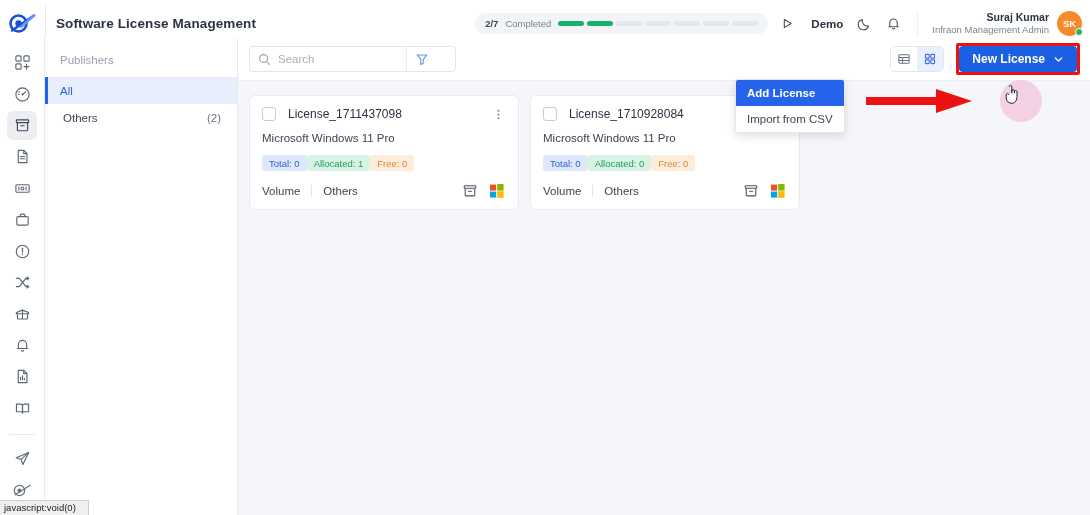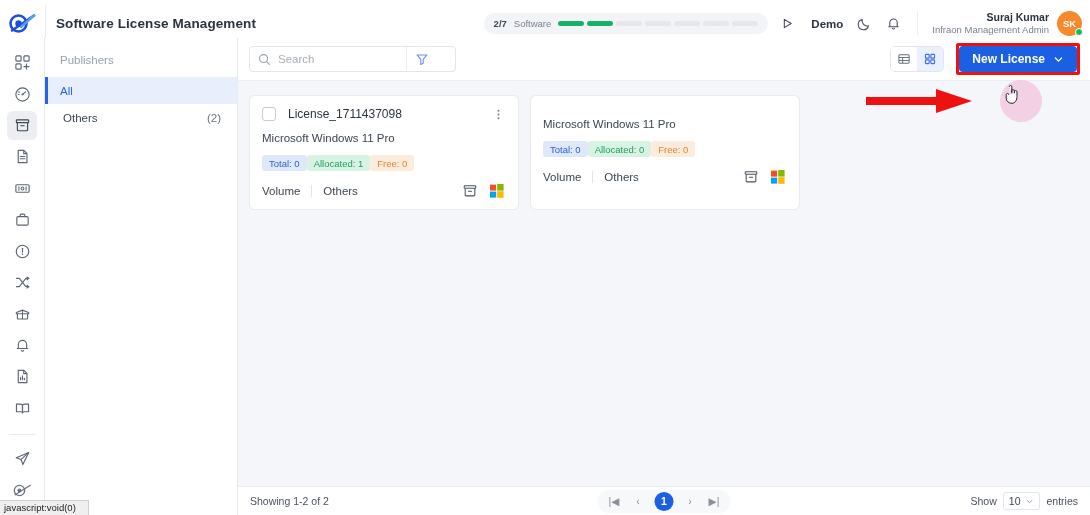--- a/index.html
+++ b/index.html
@@ -225,21 +225,21 @@
         <circle cx="9.5" cy="10.5" r="3.2" fill="#1a4fd6"></circle>
         <path d="M3 17.5 L25 2.5" stroke="#1a4fd6" stroke-width="2.6" fill="none" stroke-linecap="round"></path>
         <path d="M12 14 L25 2.5" stroke="#5b9bf5" stroke-width="2.4" fill="none" stroke-linecap="round"></path>
       </svg>
     </div>
     <div class="app-title">Software License Management</div>
 
     <div class="header-right">
       <div class="progress-pill">
         <span class="progress-frac">2/7</span>
-        <span class="progress-label">Software</span>
+        <span class="progress-label">Completed</span>
         <span class="progress-segs">
           <i class="seg on"></i>
             <i class="seg on"></i>
             <i class="seg"></i>
             <i class="seg"></i>
             <i class="seg"></i>
             <i class="seg"></i>
             <i class="seg"></i>
         </span>
       </div>
@@ -474,20 +474,31 @@
               <rect x="1" y="1.6" width="6.2" height="6" fill="#f25022"></rect>
               <rect x="8.2" y="1" width="6.4" height="6.6" fill="#7fba00"></rect>
               <rect x="1" y="8.6" width="6.2" height="6" fill="#00a4ef"></rect>
               <rect x="8.2" y="8.2" width="6.4" height="6.6" fill="#ffb900"></rect>
             </svg>
           </span>
         </div>
       </div>
 
       <div class="card">
+        <div class="card-row1">
+          <span class="chk"></span>
+          <span class="card-title">License_1710928084</span>
+          <span class="kebab">
+            <svg width="13" height="13" viewBox="0 0 14 14">
+              <circle cx="7" cy="3" r="1.1" fill="currentColor"></circle>
+              <circle cx="7" cy="7" r="1.1" fill="currentColor"></circle>
+              <circle cx="7" cy="11" r="1.1" fill="currentColor"></circle>
+            </svg>
+          </span>
+        </div>
         <div class="card-sub">Microsoft Windows 11 Pro</div>
         <div class="badges">
           <span class="badge b-total">Total: 0</span>
           <span class="badge b-alloc">Allocated: 0</span>
           <span class="badge b-free">Free: 0</span>
         </div>
         <div class="card-foot">
           <span class="foot-txt">Volume</span>
           <span class="foot-div"></span>
           <span class="foot-txt">Others</span>
@@ -503,45 +514,29 @@
               <rect x="1" y="8.6" width="6.2" height="6" fill="#00a4ef"></rect>
               <rect x="8.2" y="8.2" width="6.4" height="6.6" fill="#ffb900"></rect>
             </svg>
           </span>
         </div>
       </div>
 
     </div>
   </div>
 
-  <div class="footer">
-    <span class="showing">Showing 1-2 of 2</span>
-    <div class="pager">
-      <span class="pg">|◀</span>
-      <span class="pg">‹</span>
-      <span class="pg-cur">1</span>
-      <span class="pg">›</span>
-      <span class="pg">▶|</span>
-    </div>
-    <div class="show-entries">
-      <span>Show</span>
-      <span class="sel-box">
-        <span>10</span>
-        <svg width="9" height="9" viewBox="0 0 10 10">
-          <path d="M2.2 3.6 5 6.4l2.8-2.8" fill="none" stroke="#9aa1ad" stroke-width="1.1" stroke-linecap="round" stroke-linejoin="round"></path>
-        </svg>
-      </span>
-      <span>entries</span>
-    </div>
-  </div>
 
   <svg class="red-arrow" width="108" height="26" viewBox="0 0 108 26">
     <path d="M0 9 H70 V1 L106 13 L70 25 V17 H0 Z" fill="#ee1111"></path>
   </svg>
 
+  <div class="dropdown">
+    <div class="dd-item hover">Add License</div>
+    <div class="dd-item">Import from CSV</div>
+  </div>
   <div class="cursor-ripple"></div>
   <svg class="cursor-hand" width="17" height="20" viewBox="0 0 17 20">
     <path d="M5.2 1.8c0-.8.6-1.4 1.3-1.4s1.3.6 1.3 1.4v6.4M7.8 7.3V5.9c0-.8.6-1.3 1.3-1.3s1.3.5 1.3 1.3v2.1M10.4 8.2V6.8c0-.7.6-1.3 1.3-1.3s1.3.6 1.3 1.3v4.6c0 3.6-1.9 6.9-5 6.9-3.2 0-5.8-2-5.8-5.2V9.8c0-.8.6-1.4 1.3-1.4s1.3.6 1.3 1.4" fill="#fff" stroke="#1f2430" stroke-width="1" stroke-linejoin="round"></path>
   </svg>
 
   <div class="statusbar">javascript:void(0)</div>
 
 </div>
 
 </body></html>

